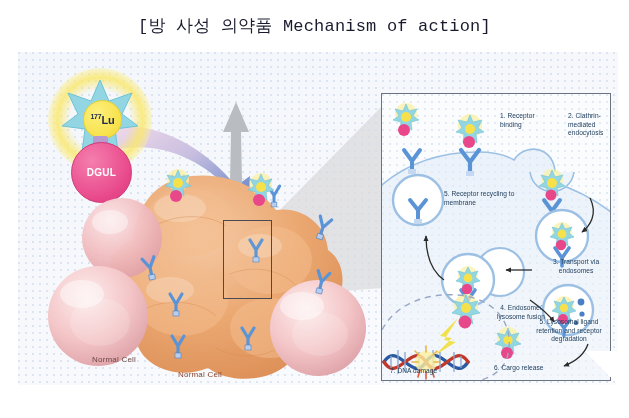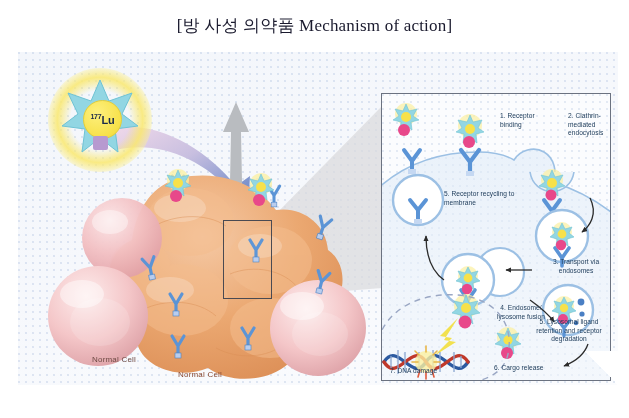--- a/index.html
+++ b/index.html
@@ -20,21 +20,21 @@
     background: #ffffff;
   }
 
   
   #title {
     position: absolute;
     left: 0;
     top: 14px;
     width: 629px;
     text-align: center;
-    font-family: Liberation Serif, serif;
+    font-family: Liberation Mono, monospace;
     font-size: 17px;
     color: #1a1a2e;
     letter-spacing: 0.2px;
     white-space: nowrap;
   }
 
   
   #figure {
     position: absolute;
     left: 18px;
@@ -233,20 +233,21 @@
 
     <div id="drug">
       <div class="glow"></div>
       <svg class="star" viewBox="0 0 76 76">
         <path d="M38,0 L47,21 L70,13 L60,34 L76,46 L53,49 L56,72 L38,58 L20,72 L23,49 L0,46 L16,34 L6,13 L29,21 Z" fill="#92d6e3" stroke="#6fc3d4" stroke-width="1"></path>
       </svg>
       <div class="lu-circle">
         <span><sup>177</sup><span>Lu</span></span>
       </div>
       <div class="linker"></div>
+      <div class="dgul">DGUL</div>
     </div>
 
     <div id="cells">
       <svg width="350" height="215" viewBox="0 0 350 215">
         <defs>
           <radialGradient id="normG" cx="35%" cy="28%" r="75%">
             <stop offset="0%" stop-color="#fce5e6"></stop>
             <stop offset="55%" stop-color="#f2bfc2"></stop>
             <stop offset="100%" stop-color="#e2a2a8"></stop>
           </radialGradient>

